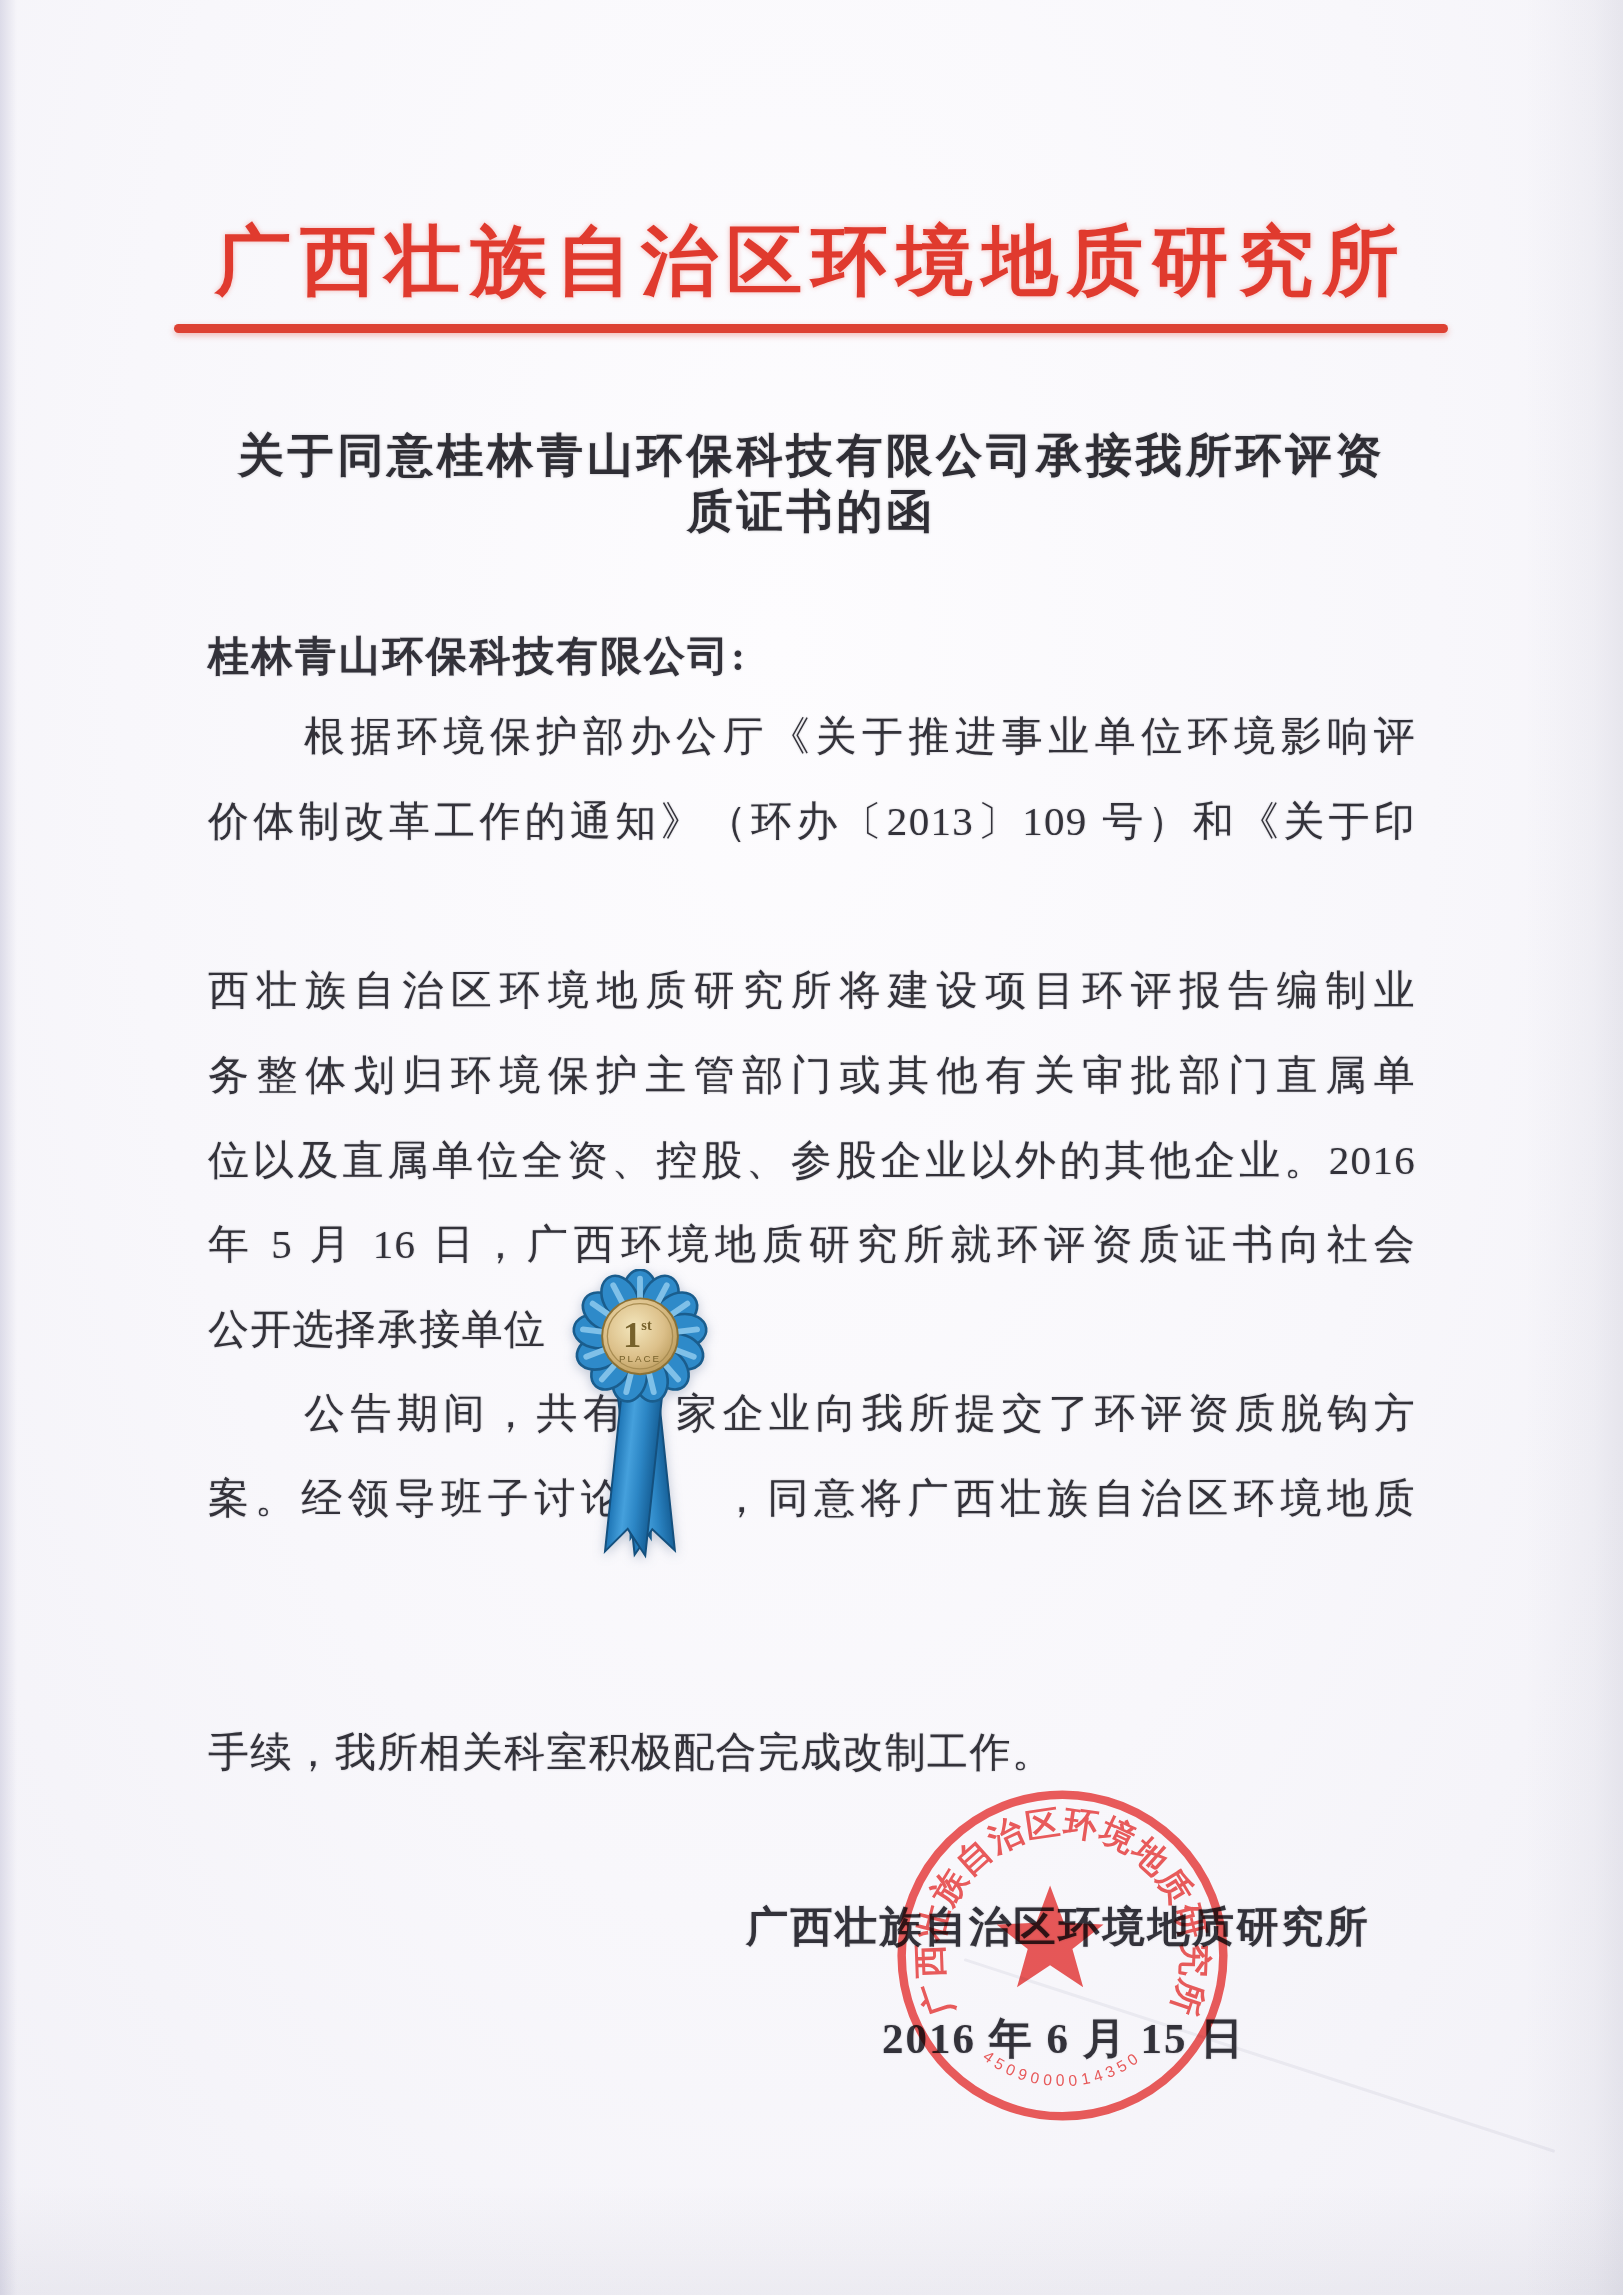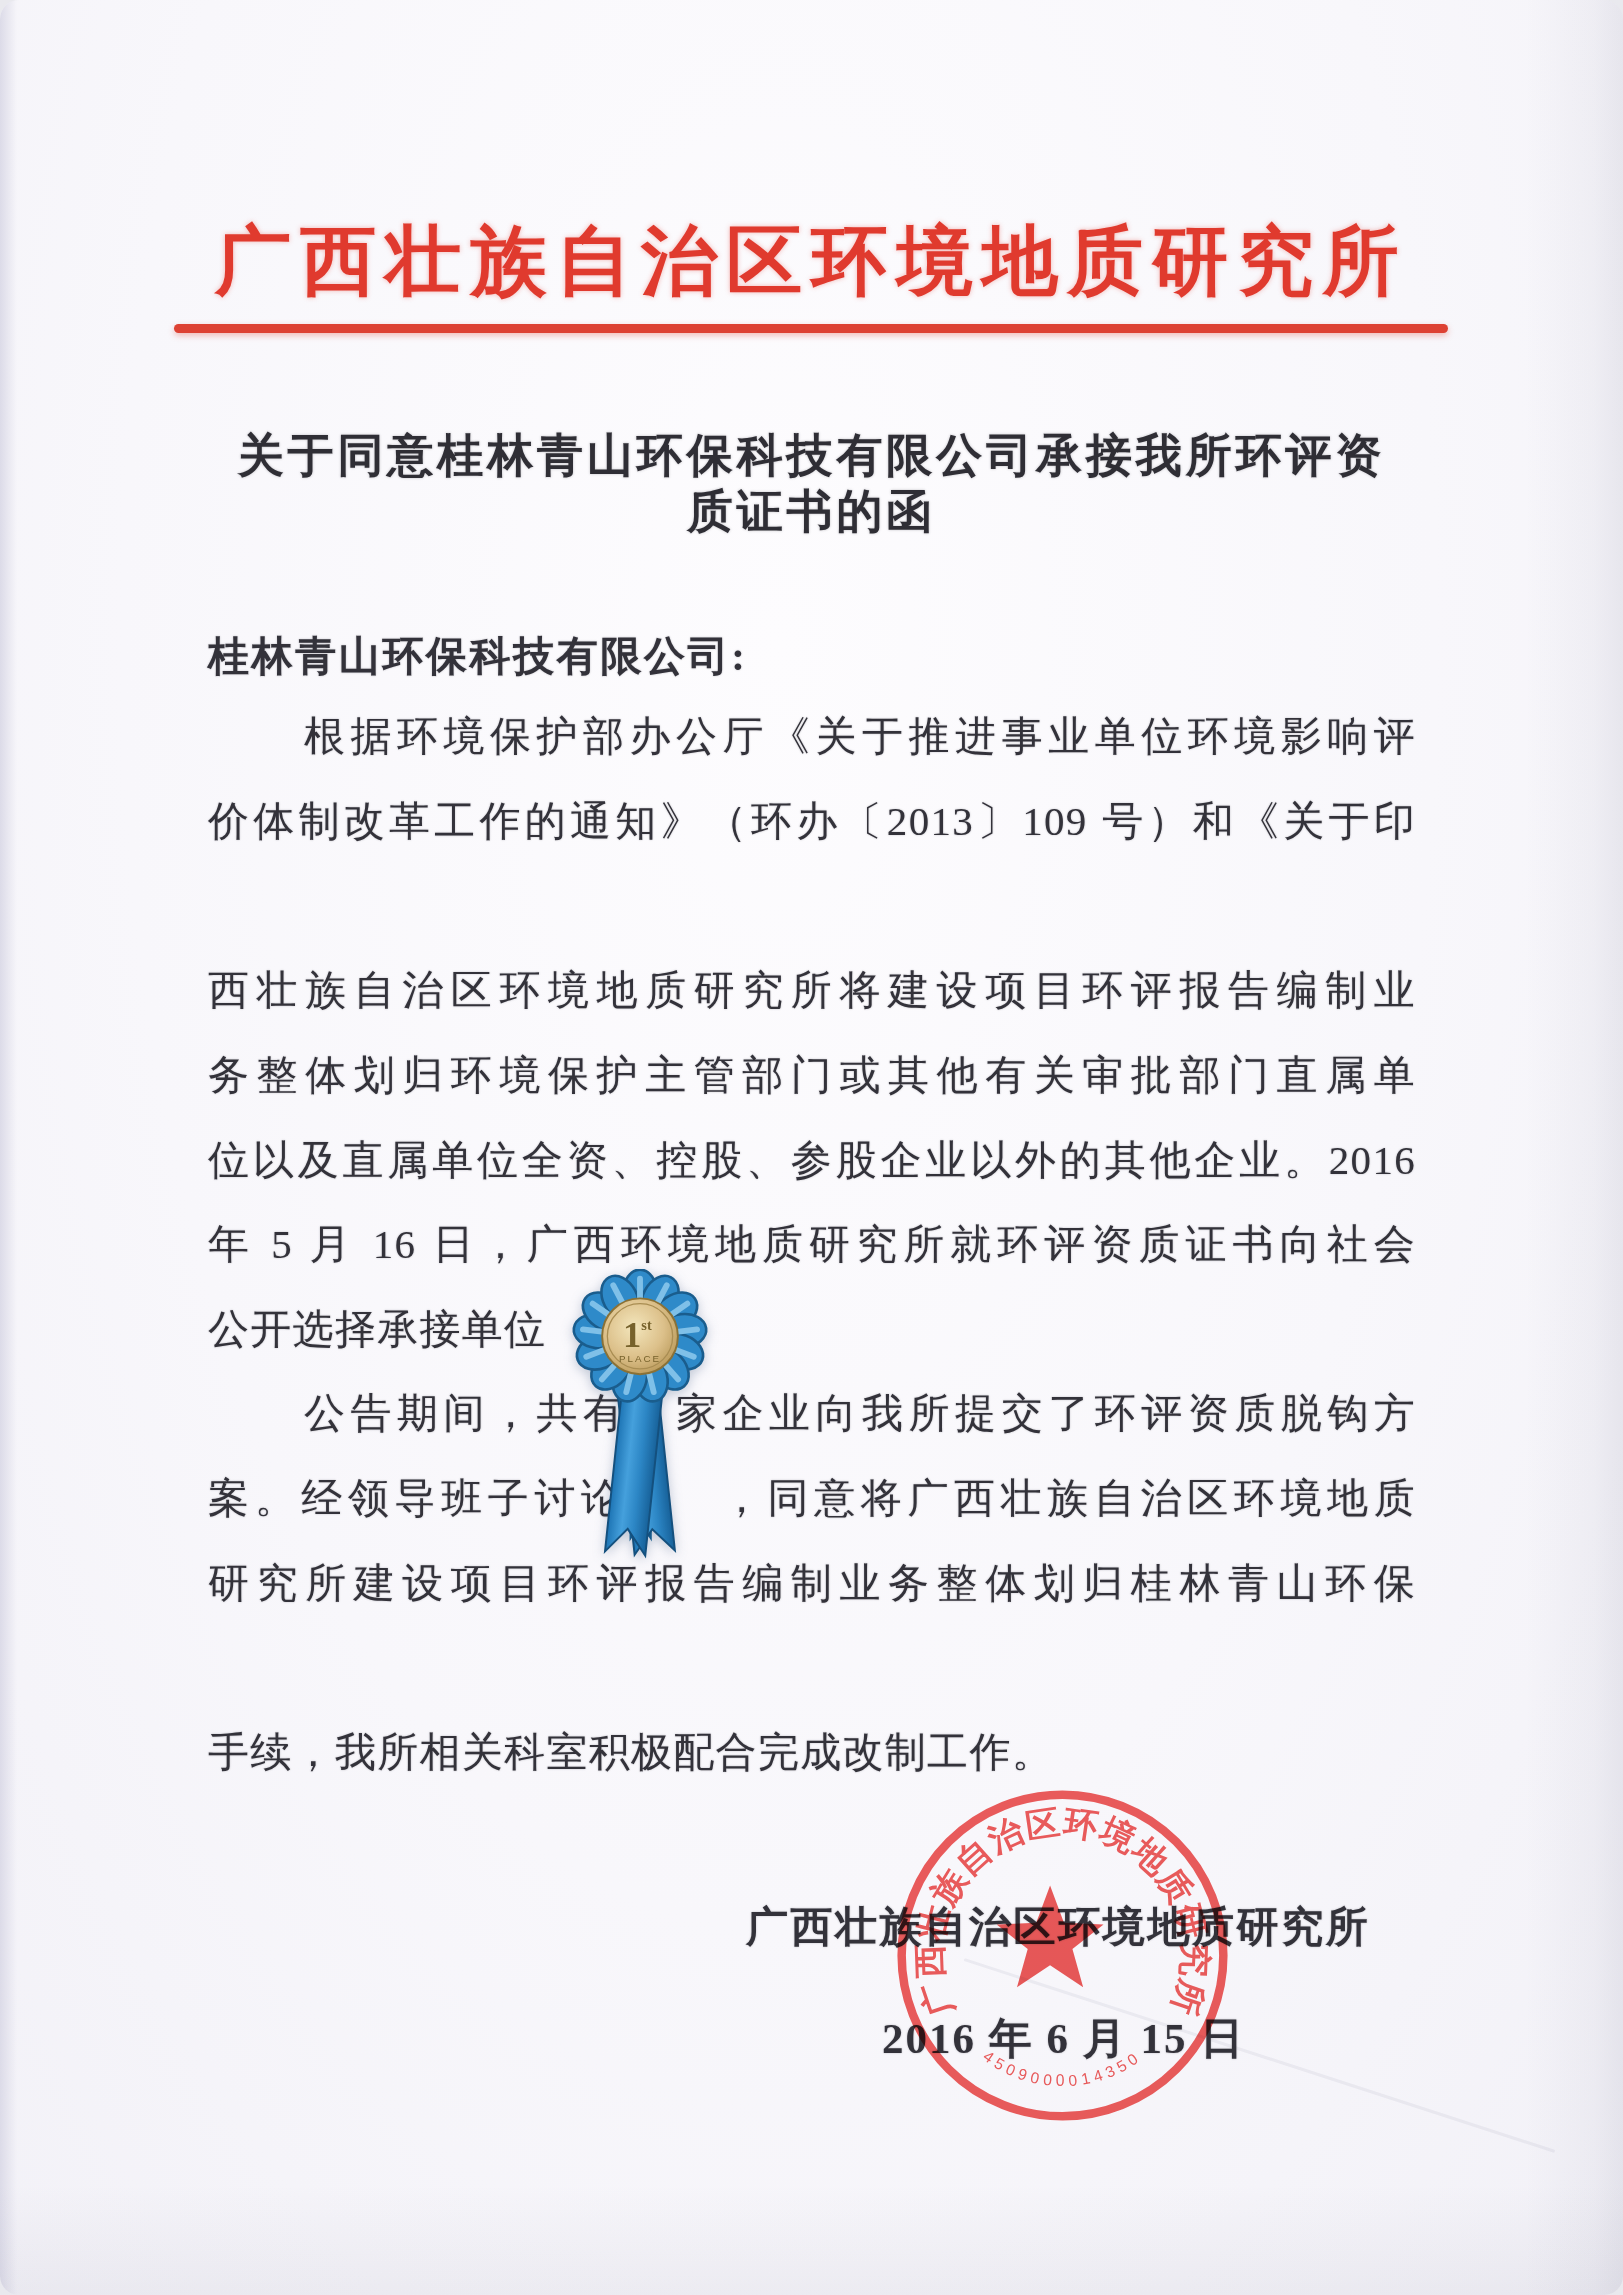--- a/index.html
+++ b/index.html
@@ -1,21 +1,20 @@
 <!DOCTYPE html>
 <html style="font-size:10.5px"><head>
 <meta charset="utf-8">
 <style>
   html,body{margin:0;padding:0;}
   body{width:1623px;height:2295px;background:#e9e9ee;}
   .page{
     position:relative;width:1623px;height:2295px;overflow:hidden;
     background:radial-gradient(ellipse at 48% 28%, #fdfcfe 0%, #f8f7fb 55%, #f2f1f7 100%);
     font-family:"Liberation Serif","DejaVu Serif",serif;
-    border-radius:19px;
   }
   
   .edge-left{position:absolute;left:0;top:0;width:17px;height:100%;
     background:linear-gradient(90deg,#dcdbe8,rgba(220,219,232,0));}
   .shade-right{position:absolute;right:0;top:0;width:98px;height:100%;
     background:linear-gradient(90deg,rgba(120,120,145,0),rgba(120,120,145,.06) 70%,rgba(120,120,145,.12));}
   .shade-bottom{position:absolute;left:0;bottom:0;width:100%;height:111px;
     background:linear-gradient(180deg,rgba(120,120,145,0),rgba(120,120,145,.08));}
   .crease{position:absolute;left:949px;top:2054px;width:621px;height:2.6px;
     background:rgba(130,130,155,.10);transform:rotate(18deg);border-radius:1.3px;}
@@ -78,21 +77,20 @@
 
   <div class="bodyline txt b0 indent">根据环境保护部办公厅《关于推进事业单位环境影响评</div>
   <div class="bodyline txt b1">价体制改革工作的通知》（环办〔2013〕109 号）和《关于印</div>
   <div class="bodyline txt b3">西壮族自治区环境地质研究所将建设项目环评报告编制业</div>
   <div class="bodyline txt b4">务整体划归环境保护主管部门或其他有关审批部门直属单</div>
   <div class="bodyline txt b5">位以及直属单位全资、控股、参股企业以外的其他企业。2016</div>
   <div class="bodyline txt b6">年 5 月 16 日，广西环境地质研究所就环评资质证书向社会</div>
   <div class="bodyline txt b8 indent">公告期间，共有　家企业向我所提交了环评资质脱钩方</div>
   <div class="bodyline txt b7 plain">公开选择承接单位</div>
   <div class="bodyline txt b9">案。经领导班子讨论　　，同意将广西壮族自治区环境地质</div>
-  <div class="bodyline txt b10">研究所建设项目环评报告编制业务整体划归桂林青山环保</div>
   <div class="bodyline txt b12 plain">手续，我所相关科室积极配合完成改制工作。</div>
 
   <div class="signature txt">广西壮族自治区环境地质研究所</div>
   <div class="dateline txt">2016 年 6 月 15 日</div>
 
   <svg class="ribbon" viewBox="0 0 272 470" xmlns="http://www.w3.org/2000/svg">
     <defs>
       <radialGradient id="gold" cx="42%" cy="38%" r="72%">
         <stop offset="0%" stop-color="#f3e6bc"></stop>
         <stop offset="55%" stop-color="#dcc08a"></stop>

